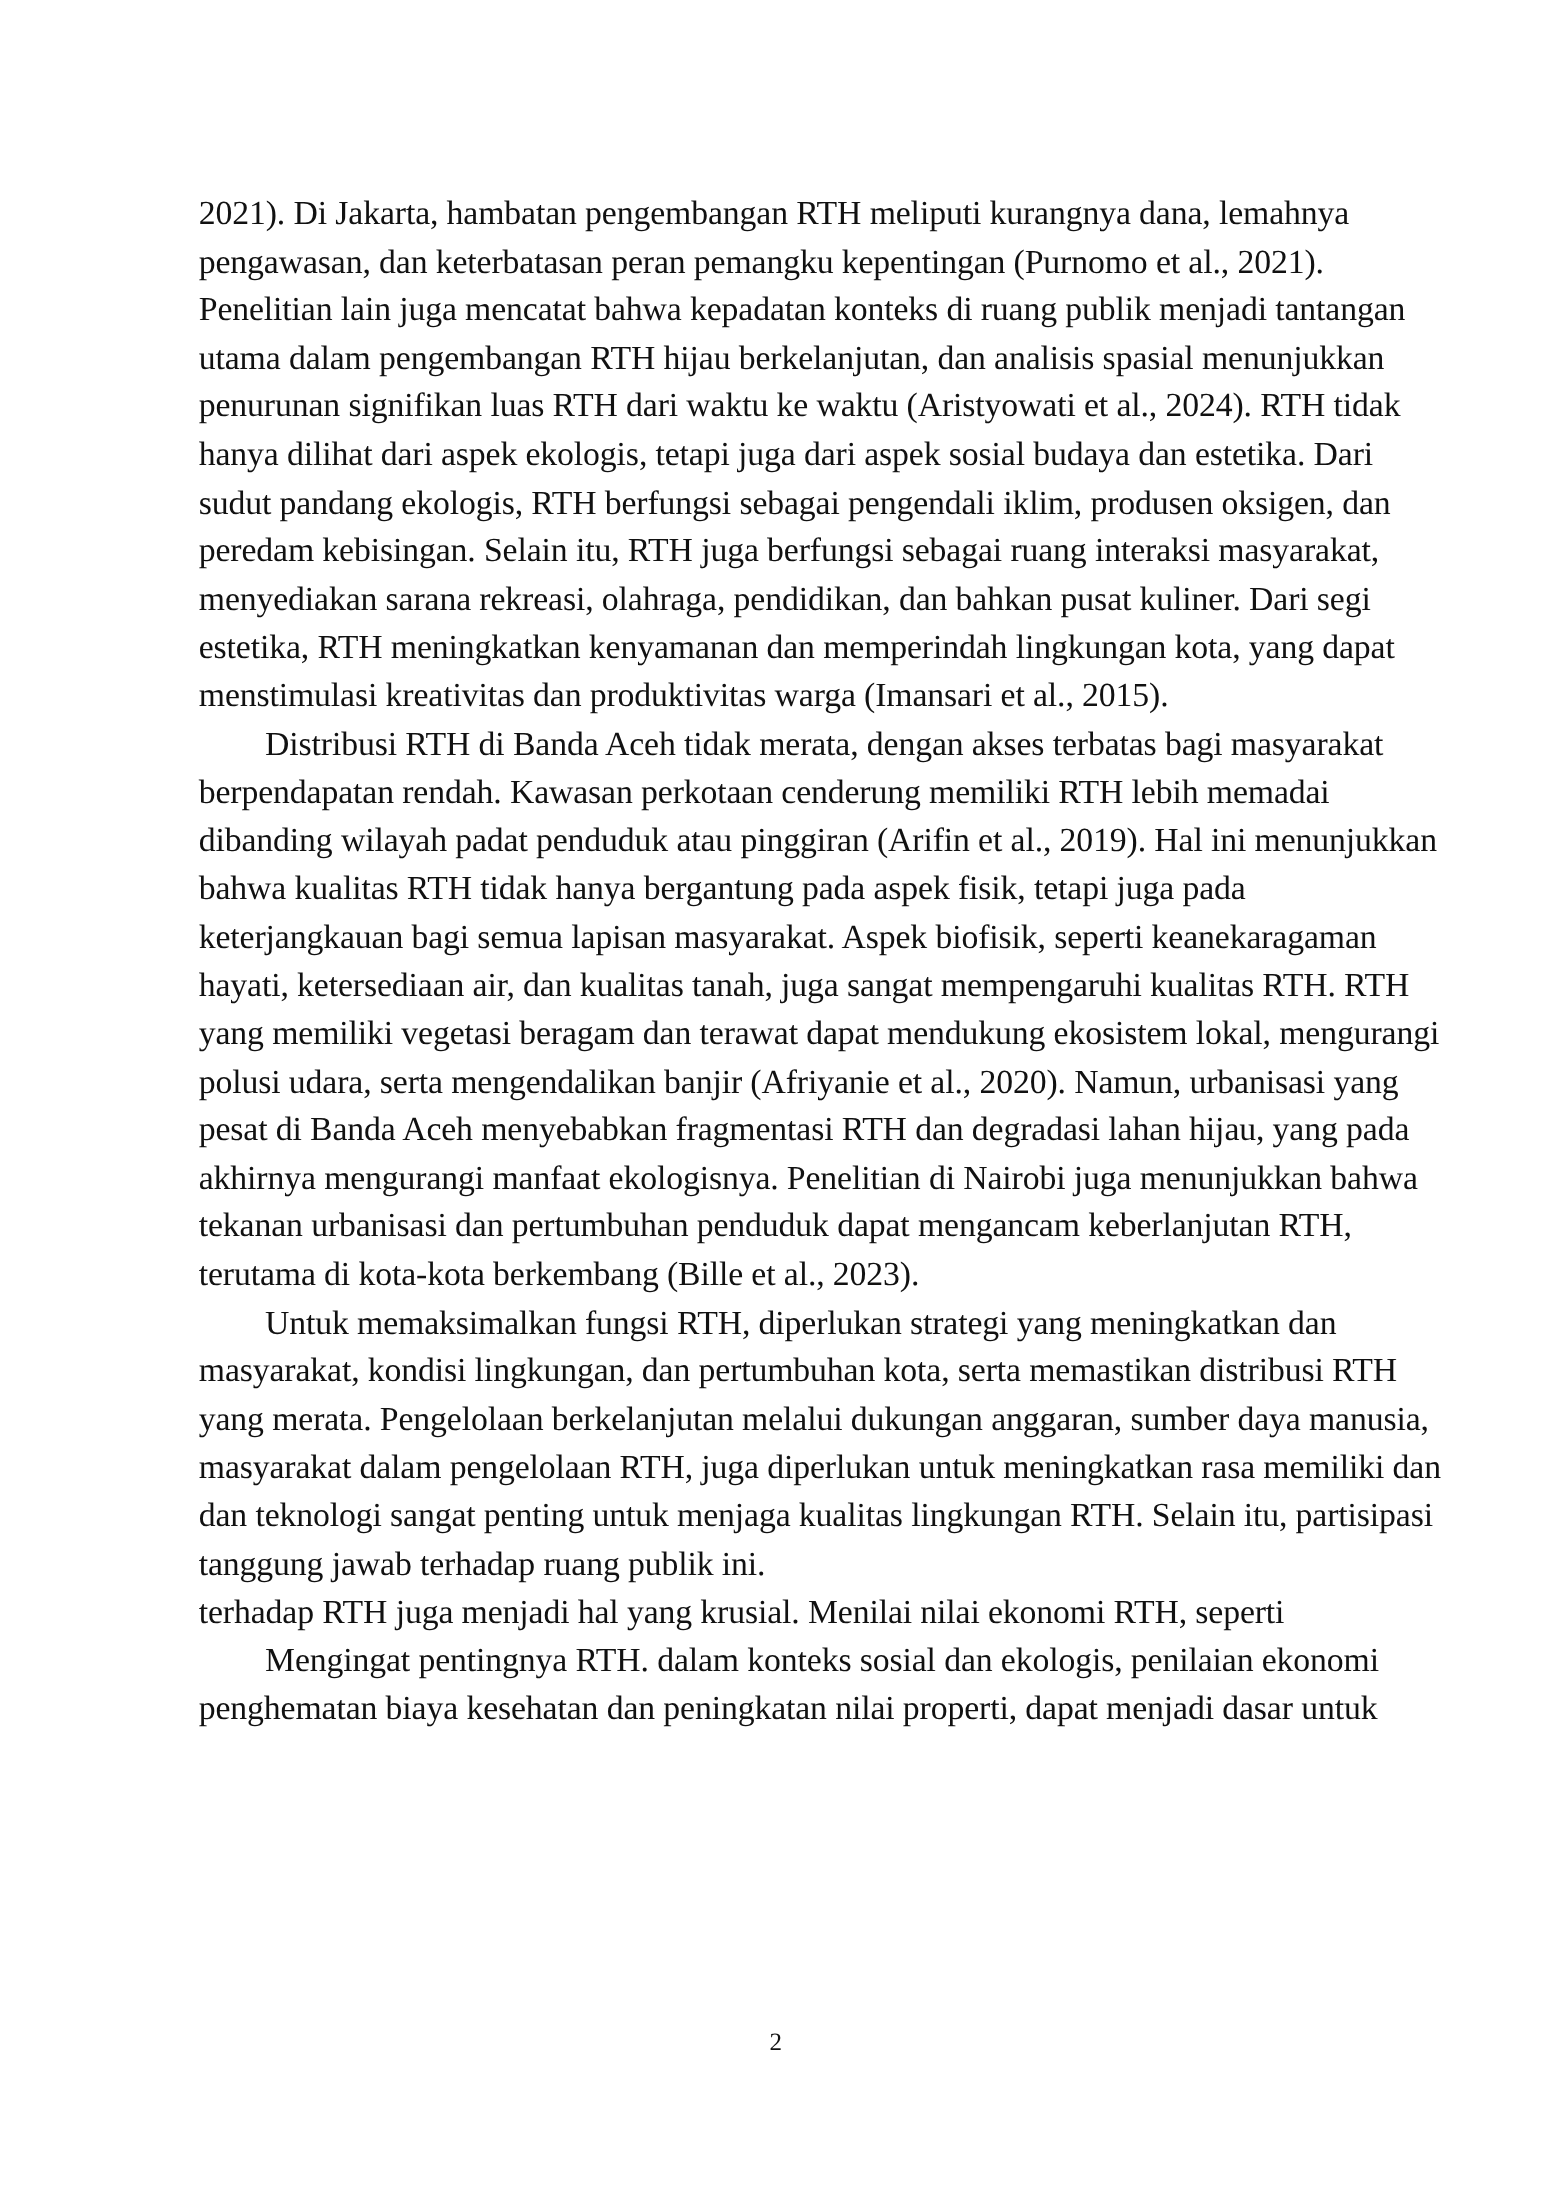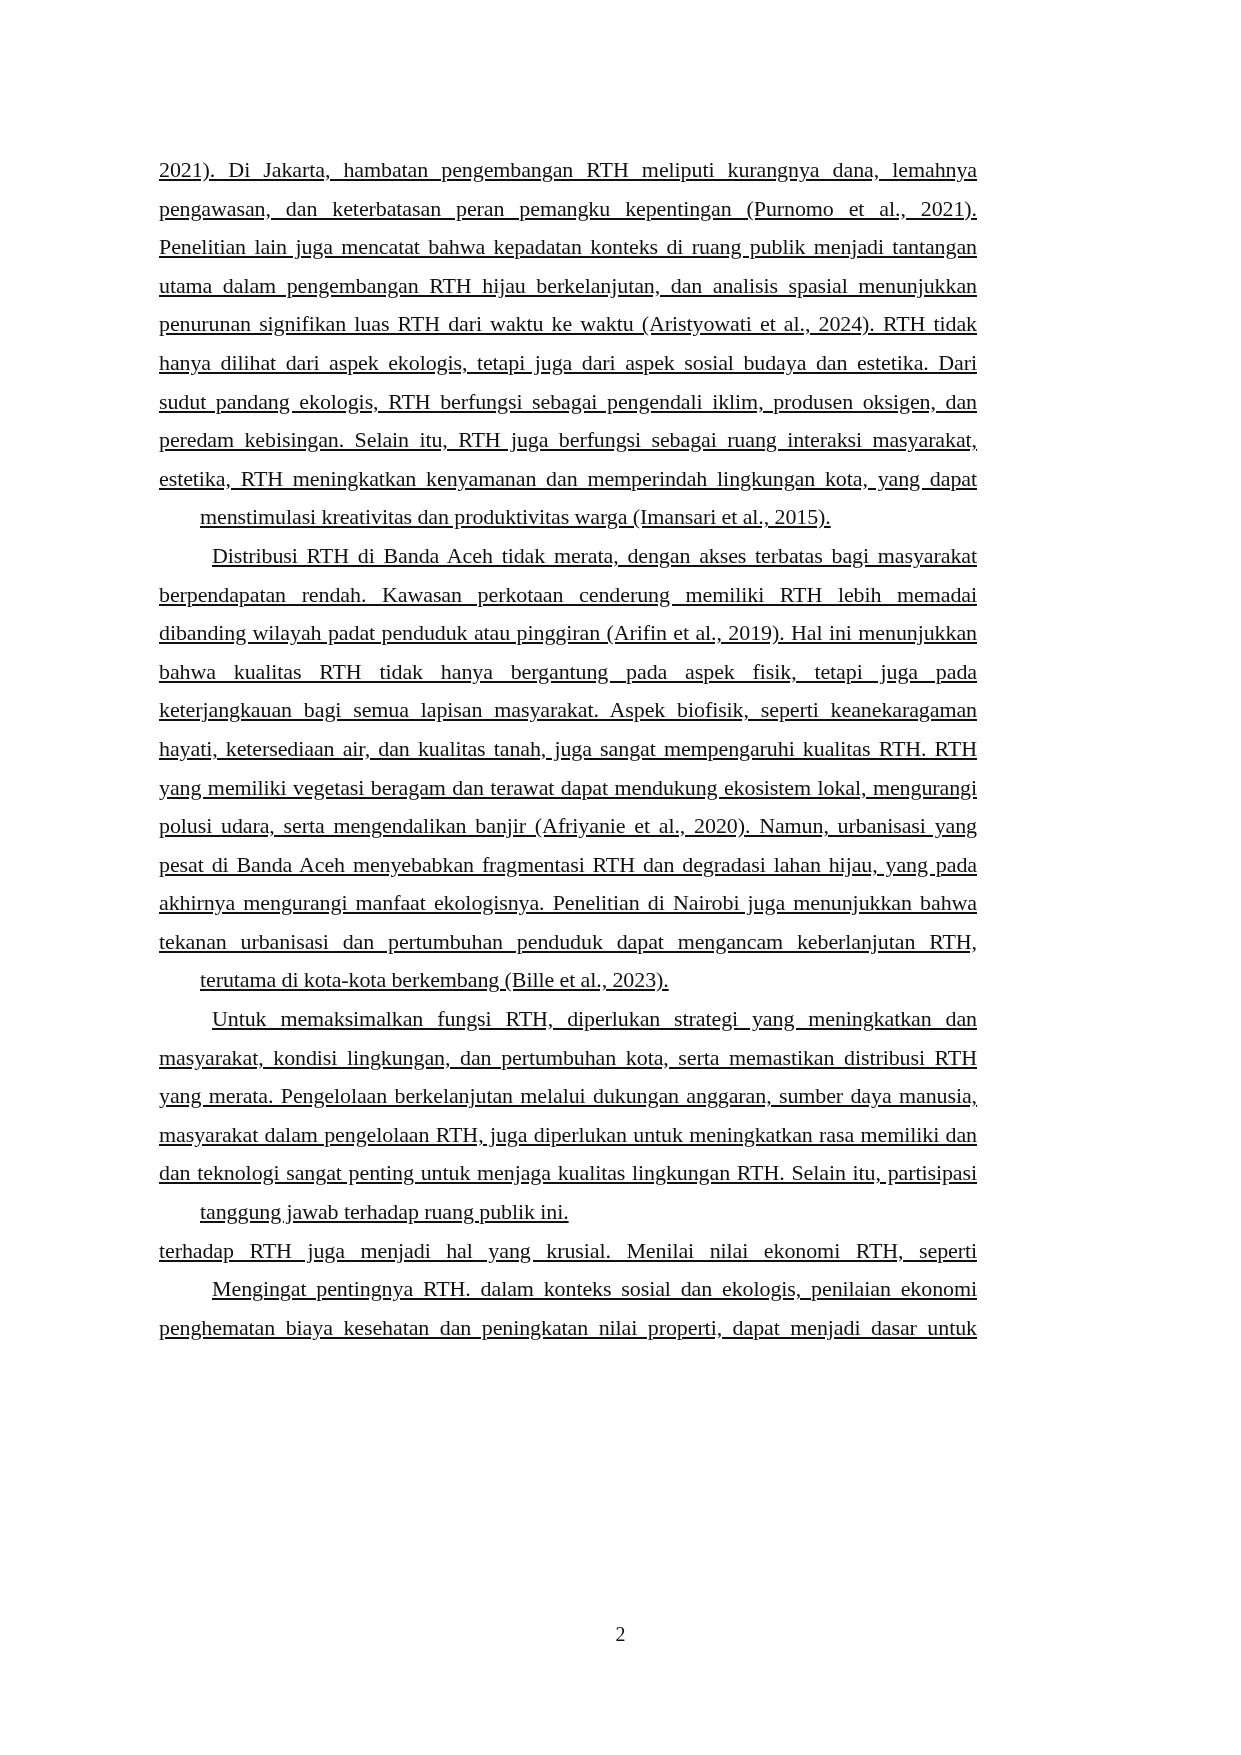--- a/index.html
+++ b/index.html
@@ -26,30 +26,28 @@
     .body-text {
       position: absolute;
       left: 159px;
       top: 155px;
       width: 818px;
     }
     .line {
       display: block;
       height: 38.6px;
       line-height: 30px;
-      font-size: 22px;
+      font-size: 27px;
       white-space: nowrap;
       text-align: justify;
       text-align-last: justify;
       letter-spacing: -0.1px;
-      text-decoration: underline;
     }
     .line.last {
       text-align-last: left;
-      margin-left: 41px;
     }
     .line.indent {
       padding-left: 53px;
     }
     .page-number {
       position: absolute;
       left: 0;
       width: 1241px;
       top: 1619px;
       text-align: center;
@@ -66,20 +64,21 @@
 
     <div class="paragraph">
       <span class="line">2021). Di Jakarta, hambatan pengembangan RTH meliputi kurangnya dana, lemahnya</span>
       <span class="line">pengawasan, dan keterbatasan peran pemangku kepentingan (Purnomo et al., 2021).</span>
       <span class="line">Penelitian lain juga mencatat bahwa kepadatan konteks di ruang publik menjadi tantangan</span>
       <span class="line">utama dalam pengembangan RTH hijau berkelanjutan, dan analisis spasial menunjukkan</span>
       <span class="line">penurunan signifikan luas RTH dari waktu ke waktu (Aristyowati et al., 2024). RTH tidak</span>
       <span class="line">hanya dilihat dari aspek ekologis, tetapi juga dari aspek sosial budaya dan estetika. Dari</span>
       <span class="line">sudut pandang ekologis, RTH berfungsi sebagai pengendali iklim, produsen oksigen, dan</span>
       <span class="line">peredam kebisingan. Selain itu, RTH juga berfungsi sebagai ruang interaksi masyarakat,</span>
+      <span class="line">menyediakan sarana rekreasi, olahraga, pendidikan, dan bahkan pusat kuliner. Dari segi</span>
       <span class="line">estetika, RTH meningkatkan kenyamanan dan memperindah lingkungan kota, yang dapat</span>
       <span class="line last">menstimulasi kreativitas dan produktivitas warga (Imansari et al., 2015).</span>
     </div>
 
     <div class="paragraph">
       <span class="line indent">Distribusi RTH di Banda Aceh tidak merata, dengan akses terbatas bagi masyarakat</span>
       <span class="line">berpendapatan rendah. Kawasan perkotaan cenderung memiliki RTH lebih memadai</span>
       <span class="line">dibanding wilayah padat penduduk atau pinggiran (Arifin et al., 2019). Hal ini menunjukkan</span>
       <span class="line">bahwa kualitas RTH tidak hanya bergantung pada aspek fisik, tetapi juga pada</span>
       <span class="line">keterjangkauan bagi semua lapisan masyarakat. Aspek biofisik, seperti keanekaragaman</span>

